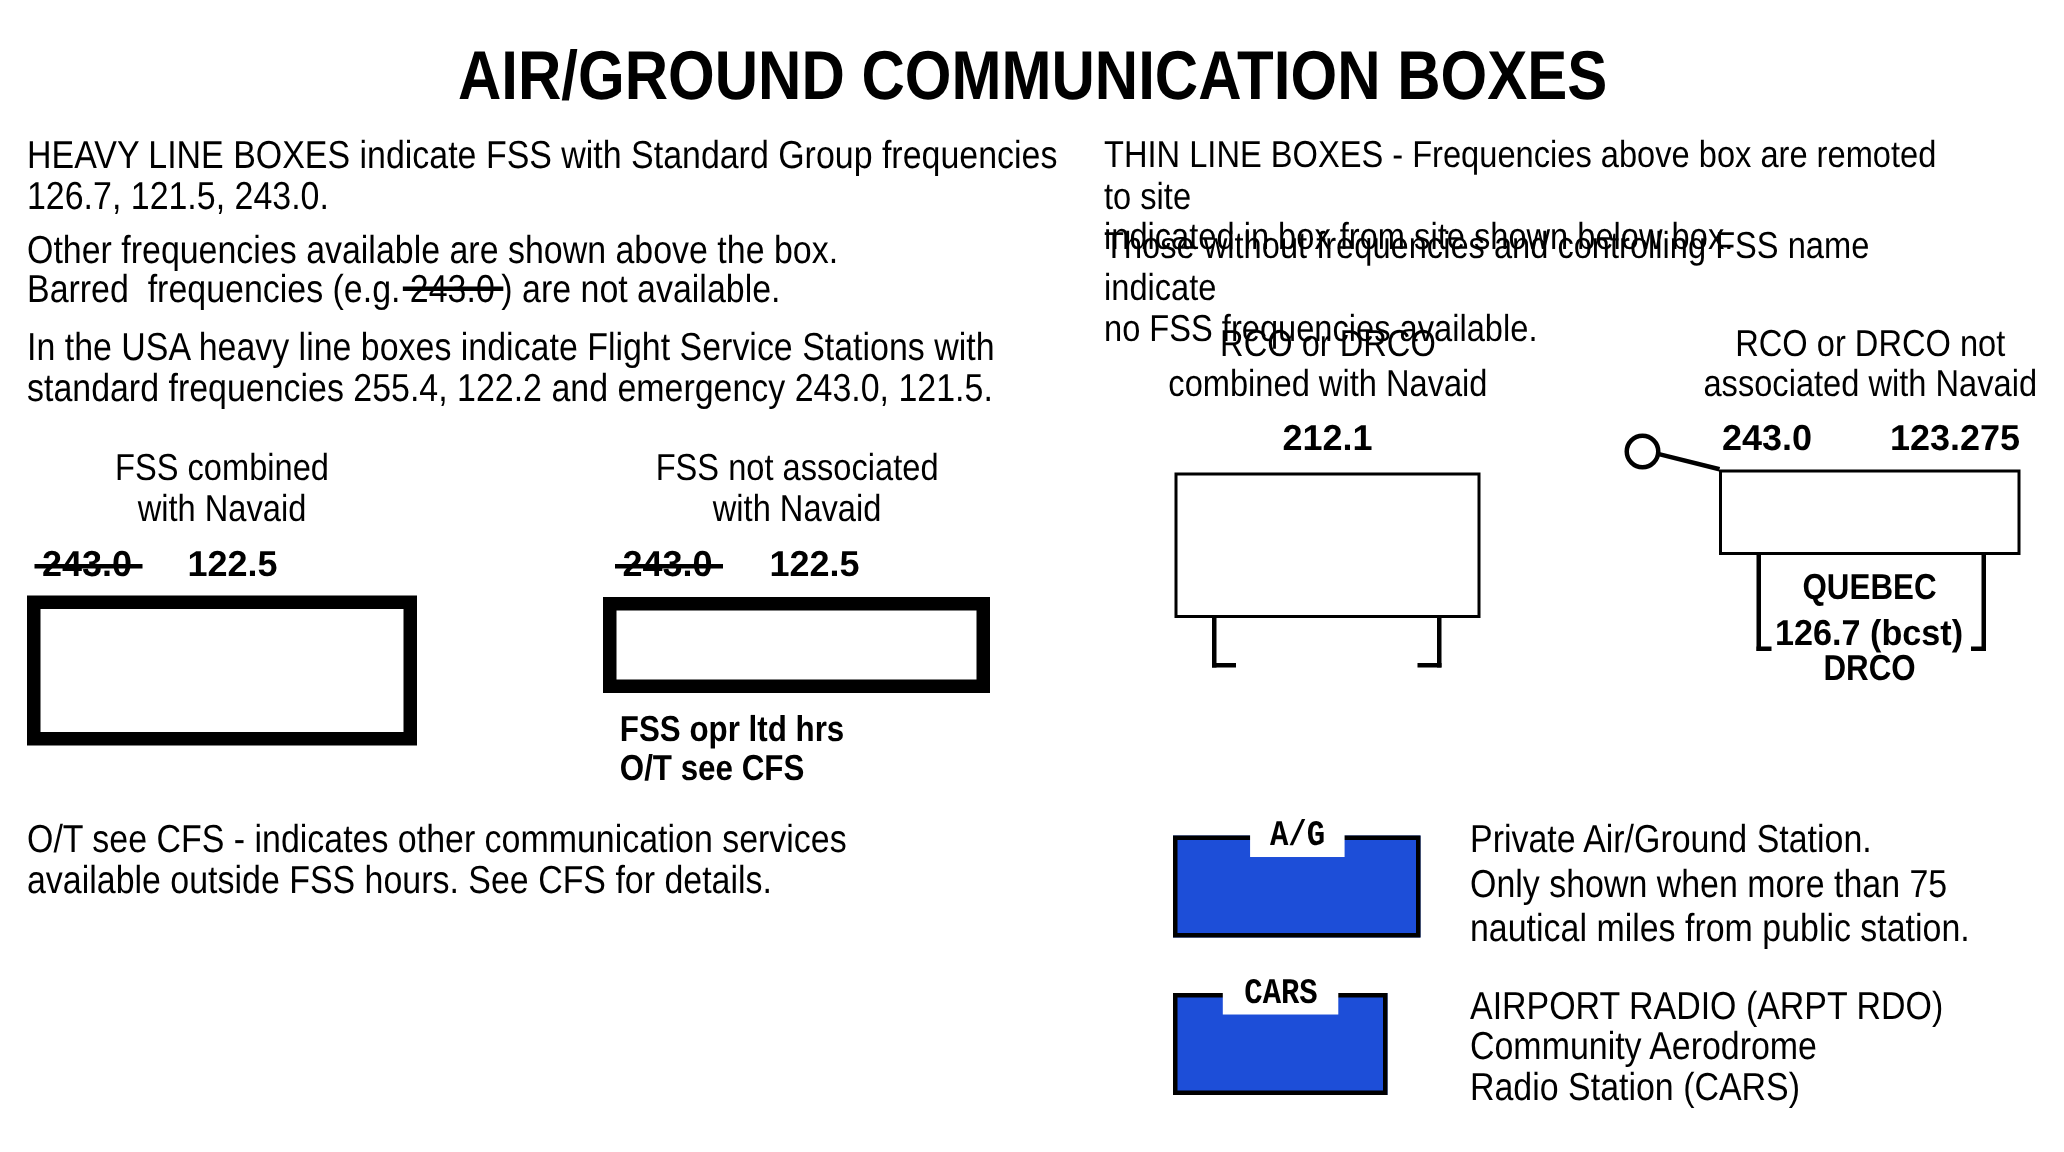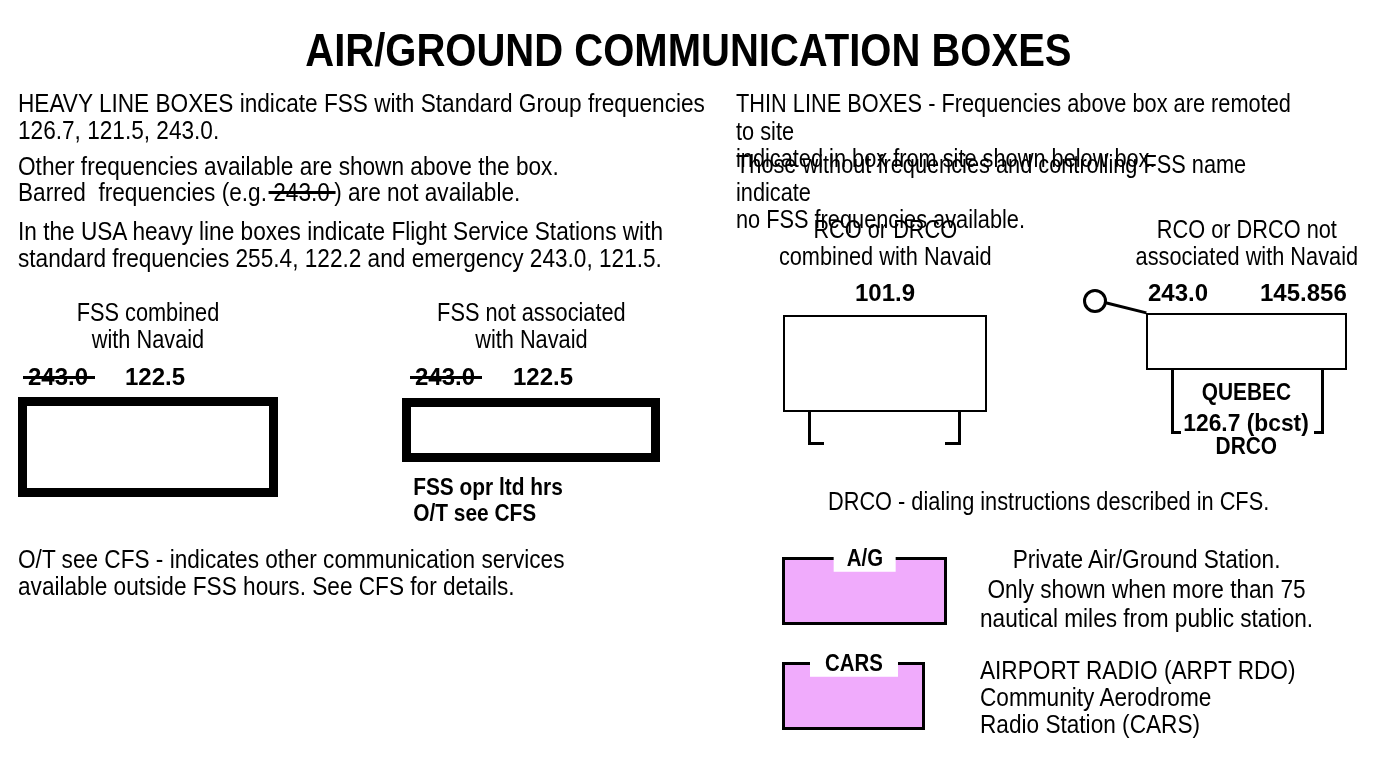--- a/index.html
+++ b/index.html
@@ -12,21 +12,21 @@
   .c-l{display:inline-block;transform:scaleX(0.87);transform-origin:0 0;white-space:pre-line;}
   .c-c{display:inline-block;transform:scaleX(0.87);transform-origin:50% 50%;white-space:pre-line;}
   .body-txt{font-size:26px;line-height:27px;}
   .body-txt-r{font-size:25px;line-height:27.5px;}
   .lbl{font-size:25px;line-height:27px;text-align:center;}
   .freq{font-size:24px;font-weight:bold;white-space:nowrap;}
   .bnote{font-size:24px;font-weight:bold;line-height:26px;}
   .title{width:100%;text-align:center;top:24px;left:0;font-size:46px;line-height:52px;font-weight:bold;}
   .heavy-box{border:9px solid #000;background:#fff;box-sizing:border-box;}
   .thin-box{border:2px solid #000;background:#fff;box-sizing:border-box;}
-  .thin-box3{border:3px solid #000;background:#f0abfc;box-sizing:border-box;}
+  .thin-box3{border:3px solid #000;background:#1d4ed8;box-sizing:border-box;font-family:Liberation Mono, monospace;}
   .struck{position:relative;display:inline-block;margin-right:5px;}
   .struck::after{content:"";position:absolute;left:-5px;right:-7px;top:46%;border-top:3px solid #000;}
   .leg-l{border-left:3px solid #000;border-bottom:3px solid #000;box-sizing:border-box;}
   .leg-r{border-right:3px solid #000;border-bottom:3px solid #000;box-sizing:border-box;}
   .circle{width:18px;height:18px;border:3px solid #000;border-radius:50%;background:#fff;}
   .diag{border-top:3px solid #000;transform:rotate(14deg);transform-origin:0 0;}
   .box-tag{
     position:absolute;top:0;left:50%;transform:translate(-50%,-58%);
     background:#fff;padding:0 10px;font-size:24px;font-weight:bold;white-space:nowrap;
   }
@@ -101,61 +101,58 @@
   <div class="abs body-txt-r" style="left:736px;top:151px;">
     <span class="c-l">Those without frequencies and controlling FSS name indicate
 no FSS frequencies available.</span>
   </div>
 
   <div class="abs lbl" style="left:736px;top:216px;width:298px;">
     <span class="c-c">RCO or DRCO
 combined with Navaid</span>
   </div>
   <div class="abs freq ctr" style="left:736px;top:279px;width:298px;">
-    <span>101.9</span>
+    <span>212.1</span>
   </div>
   <div class="abs thin-box" style="left:783px;top:315px;width:204px;height:97px;"></div>
   <div class="abs leg-l" style="left:808px;top:412px;width:16px;height:33px;"></div>
   <div class="abs leg-r" style="left:945px;top:412px;width:16px;height:33px;"></div>
 
   <div class="abs lbl" style="left:1097px;top:216px;width:300px;">
     <span class="c-c">RCO or DRCO not
 associated with Navaid</span>
   </div>
   <div class="abs freq" style="left:1148px;top:279px;">
     <span>243.0</span>
   </div>
   <div class="abs freq" style="left:1260px;top:279px;">
-    <span>145.856</span>
+    <span>123.275</span>
   </div>
   <div class="abs circle" style="left:1083px;top:289px;"></div>
   <div class="abs diag" style="left:1105px;top:301px;width:43px;"></div>
   <div class="abs thin-box" style="left:1146px;top:313px;width:201px;height:57px;"></div>
   <div class="abs leg-l" style="left:1171px;top:370px;width:10px;height:64px;"></div>
   <div class="abs leg-r" style="left:1314px;top:370px;width:10px;height:64px;"></div>
   <div class="abs freq ctr" style="left:1146px;top:378px;width:201px;">
     <span class="c-c">QUEBEC</span>
   </div>
   <div class="abs freq ctr" style="left:1146px;top:409px;width:201px;">
     <span class="c-c" style="transform:scaleX(0.95);">126.7 (bcst)</span>
   </div>
   <div class="abs freq ctr" style="left:1146px;top:432px;width:201px;">
     <span class="c-c">DRCO</span>
   </div>
 
-  <div class="abs body-txt-r" style="left:828px;top:488px;">
-    <span class="c-l">DRCO - dialing instructions described in CFS.</span>
-  </div>
 
   <div class="abs thin-box3" style="left:782px;top:557px;width:165px;height:68px;">
     <div class="box-tag">
       <span class="c-c">A/G</span>
     </div>
   </div>
-  <div class="abs body-txt" style="left:980px;top:545px;line-height:29.5px;text-align:center;">
+  <div class="abs body-txt" style="left:980px;top:545px;line-height:29.5px;">
     <span class="c-l">Private Air/Ground Station.
 Only shown when more than 75
 nautical miles from public station.</span>
   </div>
 
   <div class="abs thin-box3" style="left:782px;top:662px;width:143px;height:68px;">
     <div class="box-tag">
       <span class="c-c">CARS</span>
     </div>
   </div>

